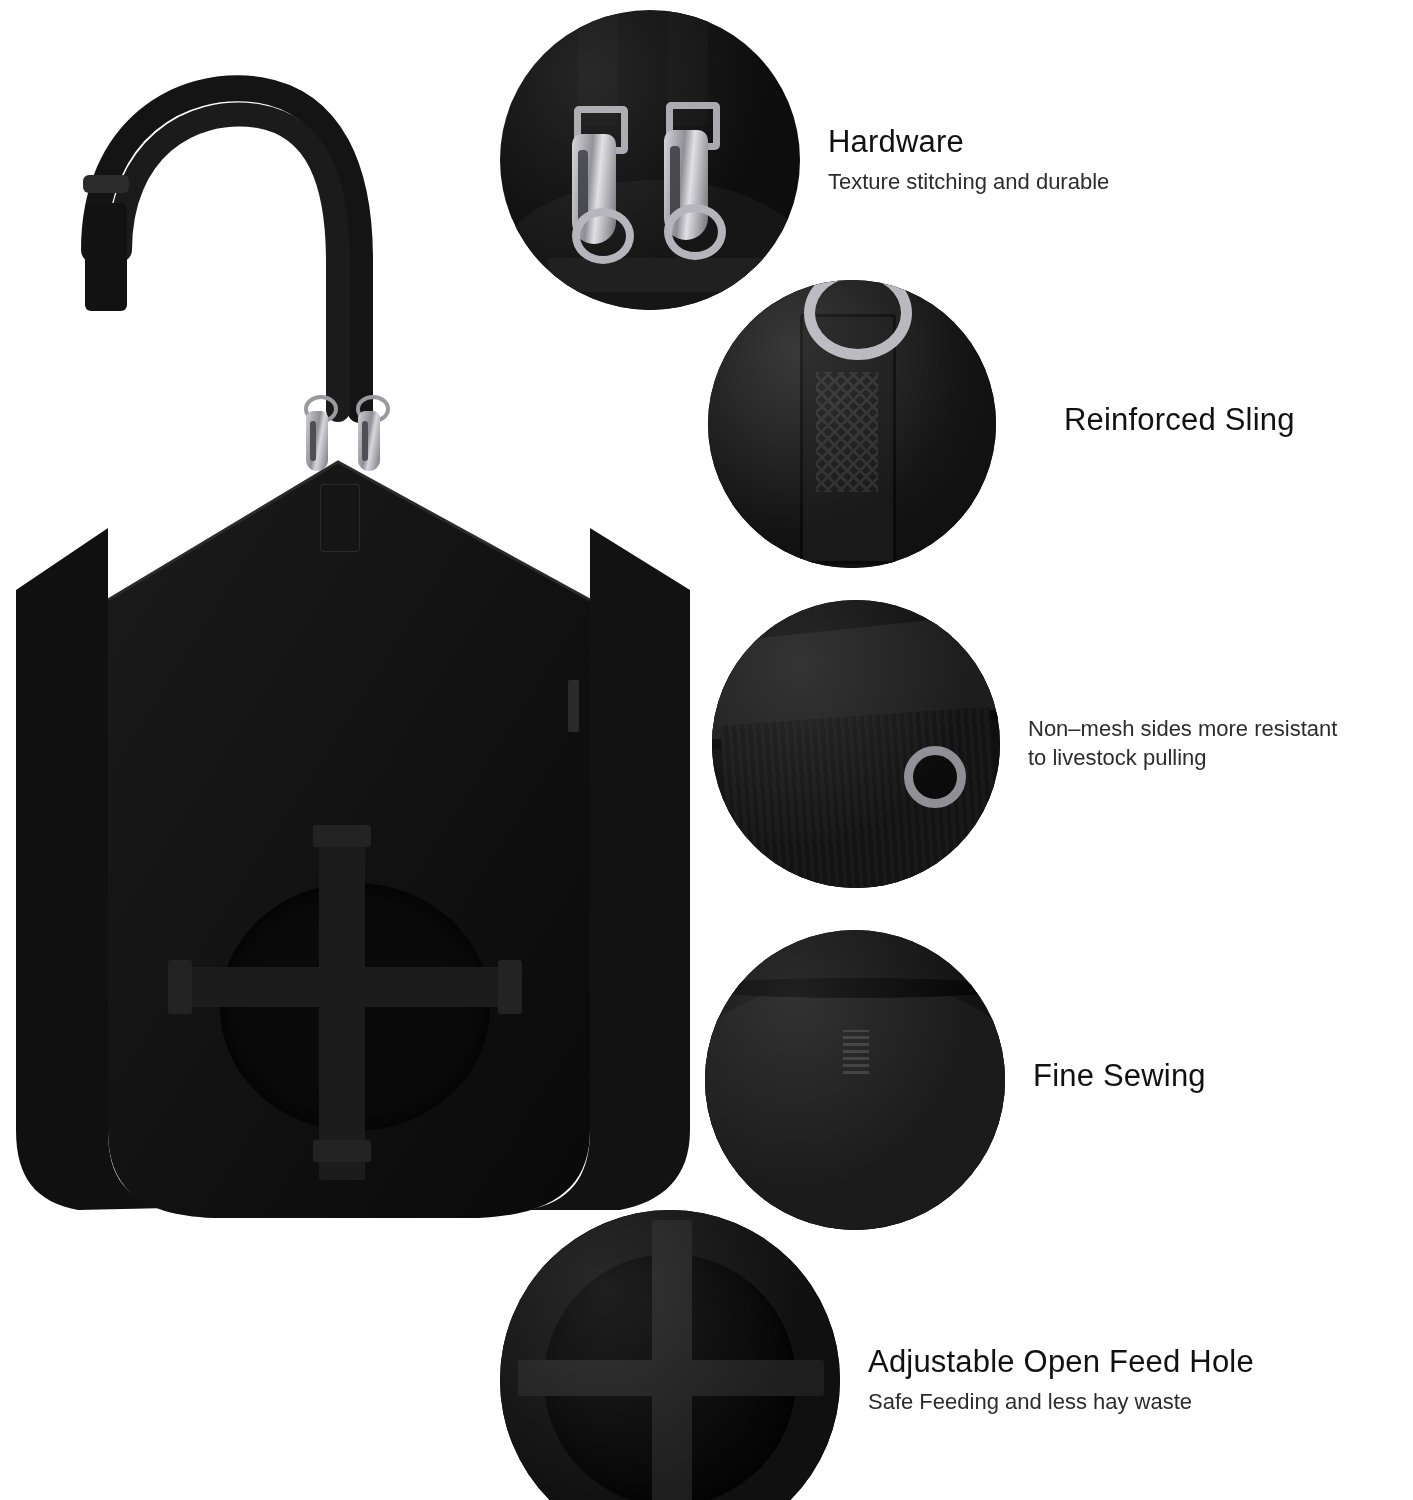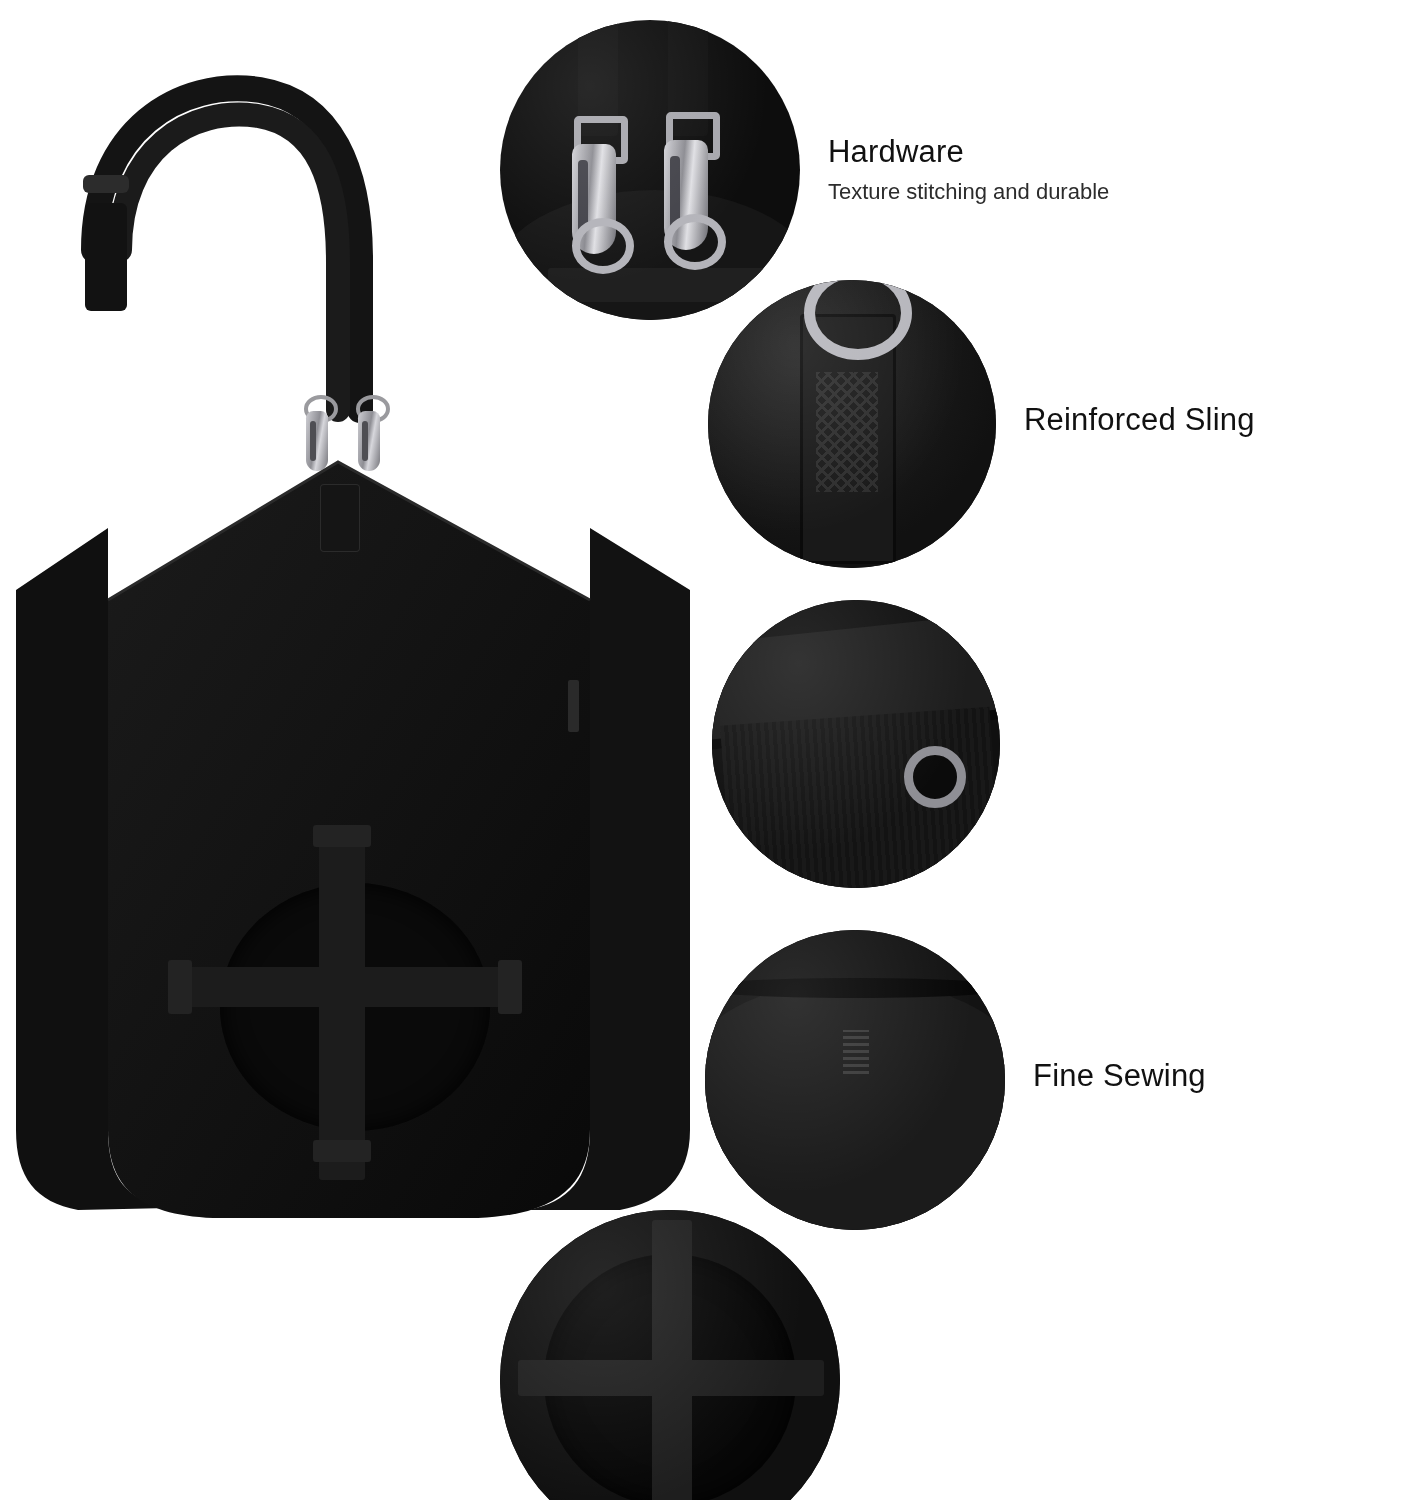--- a/index.html
+++ b/index.html
@@ -415,21 +415,21 @@
     <div class="web-h"></div>
     <div class="web-cap" style="left:305px; top:385px; width:58px; height:22px;"></div>
     <div class="web-cap" style="left:305px; top:700px; width:58px; height:22px;"></div>
     <div class="web-cap" style="left:160px; top:520px; width:24px; height:54px;"></div>
     <div class="web-cap" style="left:490px; top:520px; width:24px; height:54px;"></div>
   </div>
 </div>
 
 <div class="features">
 
-  <div class="feature" style="left:10px; top:20px;">
+  <div class="feature" style="left:10px; top:10px;">
     <div class="bubble" id="bubble-hardware">
       <div class="hw-top-strap" style="left:78px;"></div>
       <div class="hw-top-strap" style="left:168px;"></div>
       <div class="hw-fabric"></div>
       <div class="hw-webbing" style="left:48px;"></div>
       <div class="hw-webbing" style="left:142px;"></div>
       <div class="bigclip" style="left:66px; top:96px;">
         <div class="sq"></div>
           <div class="hook"></div>
           <div class="gate"></div>
@@ -442,21 +442,21 @@
           <div class="oring"></div>
       </div>
       <div class="gloss"></div>
     </div>
     <div class="ftext">
       <p class="ftitle">Hardware</p>
       <p class="fdesc">Texture stitching and durable</p>
     </div>
   </div>
 
-  <div class="feature" style="left:218px; top:280px;">
+  <div class="feature" style="left:218px; top:280px;gap:40px;">
     <div class="bubble" id="bubble-sling">
       <div class="sling-fabric"></div>
       <div class="sling-strap"></div>
       <div class="sling-stitch"></div>
       <div class="sling-ring"></div>
       <div class="gloss"></div>
     </div>
     <div class="ftext">
       <p class="ftitle">Reinforced Sling</p>
     </div>
@@ -464,20 +464,21 @@
 
   <div class="feature" style="left:222px; top:600px;">
     <div class="bubble" id="bubble-sides">
       <div class="sides-bg"></div>
       <div class="sides-top"></div>
       <div class="sides-panel"></div>
       <div class="grommet"></div>
       <div class="gloss"></div>
     </div>
     <div class="ftext">
+      <p class="fdesc">Non–mesh sides more resistant to livestock pulling</p>
     </div>
   </div>
 
   <div class="feature" style="left:215px; top:930px;">
     <div class="bubble" id="bubble-sewing">
       <div class="sew-bg"></div>
       <div class="sew-curve"></div>
       <div class="sew-edge"></div>
       <div class="sew-bartack"></div>
       <div class="gloss"></div>
@@ -488,15 +489,19 @@
   </div>
 
   <div class="feature" style="left:10px; top:1210px;">
     <div class="bubble" id="bubble-feed">
       <div class="feed-bg"></div>
       <div class="feed-circle"></div>
       <div class="feed-v"></div>
       <div class="feed-h"></div>
       <div class="gloss"></div>
     </div>
+    <div class="ftext">
+      <p class="ftitle">Adjustable Open Feed Hole</p>
+      <p class="fdesc">Safe Feeding and less hay waste</p>
+    </div>
   </div>
 
 </div>
 
 </body></html>

